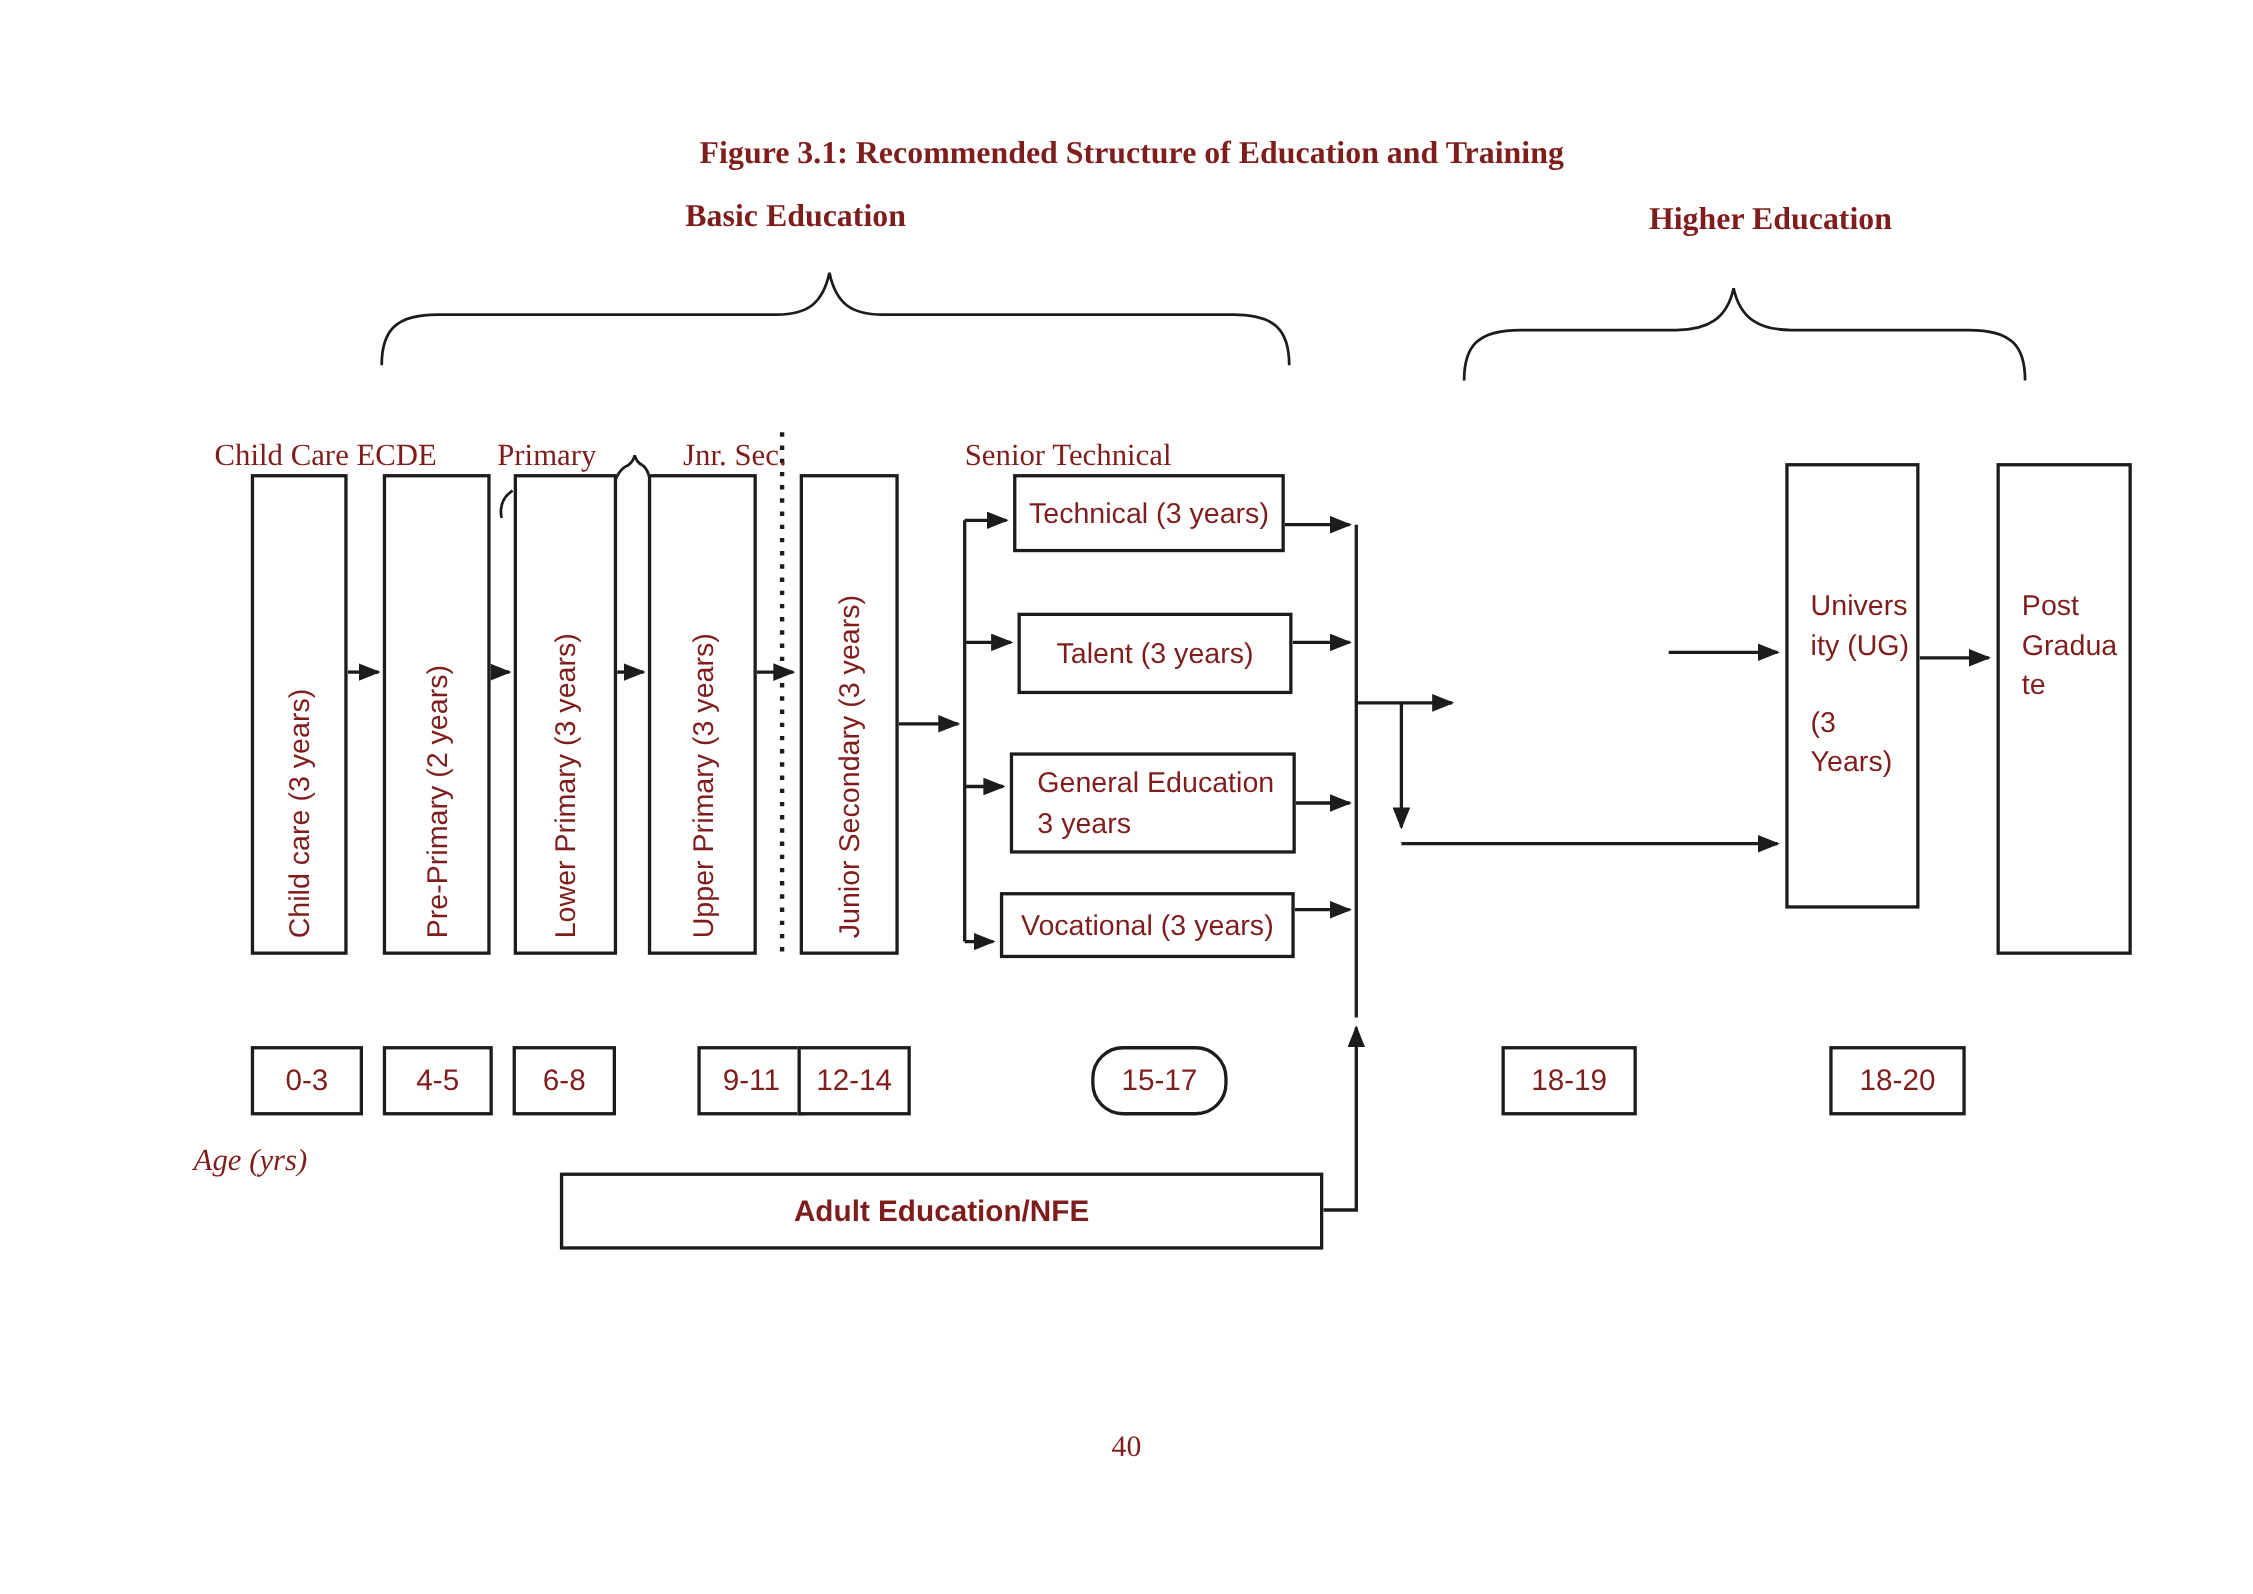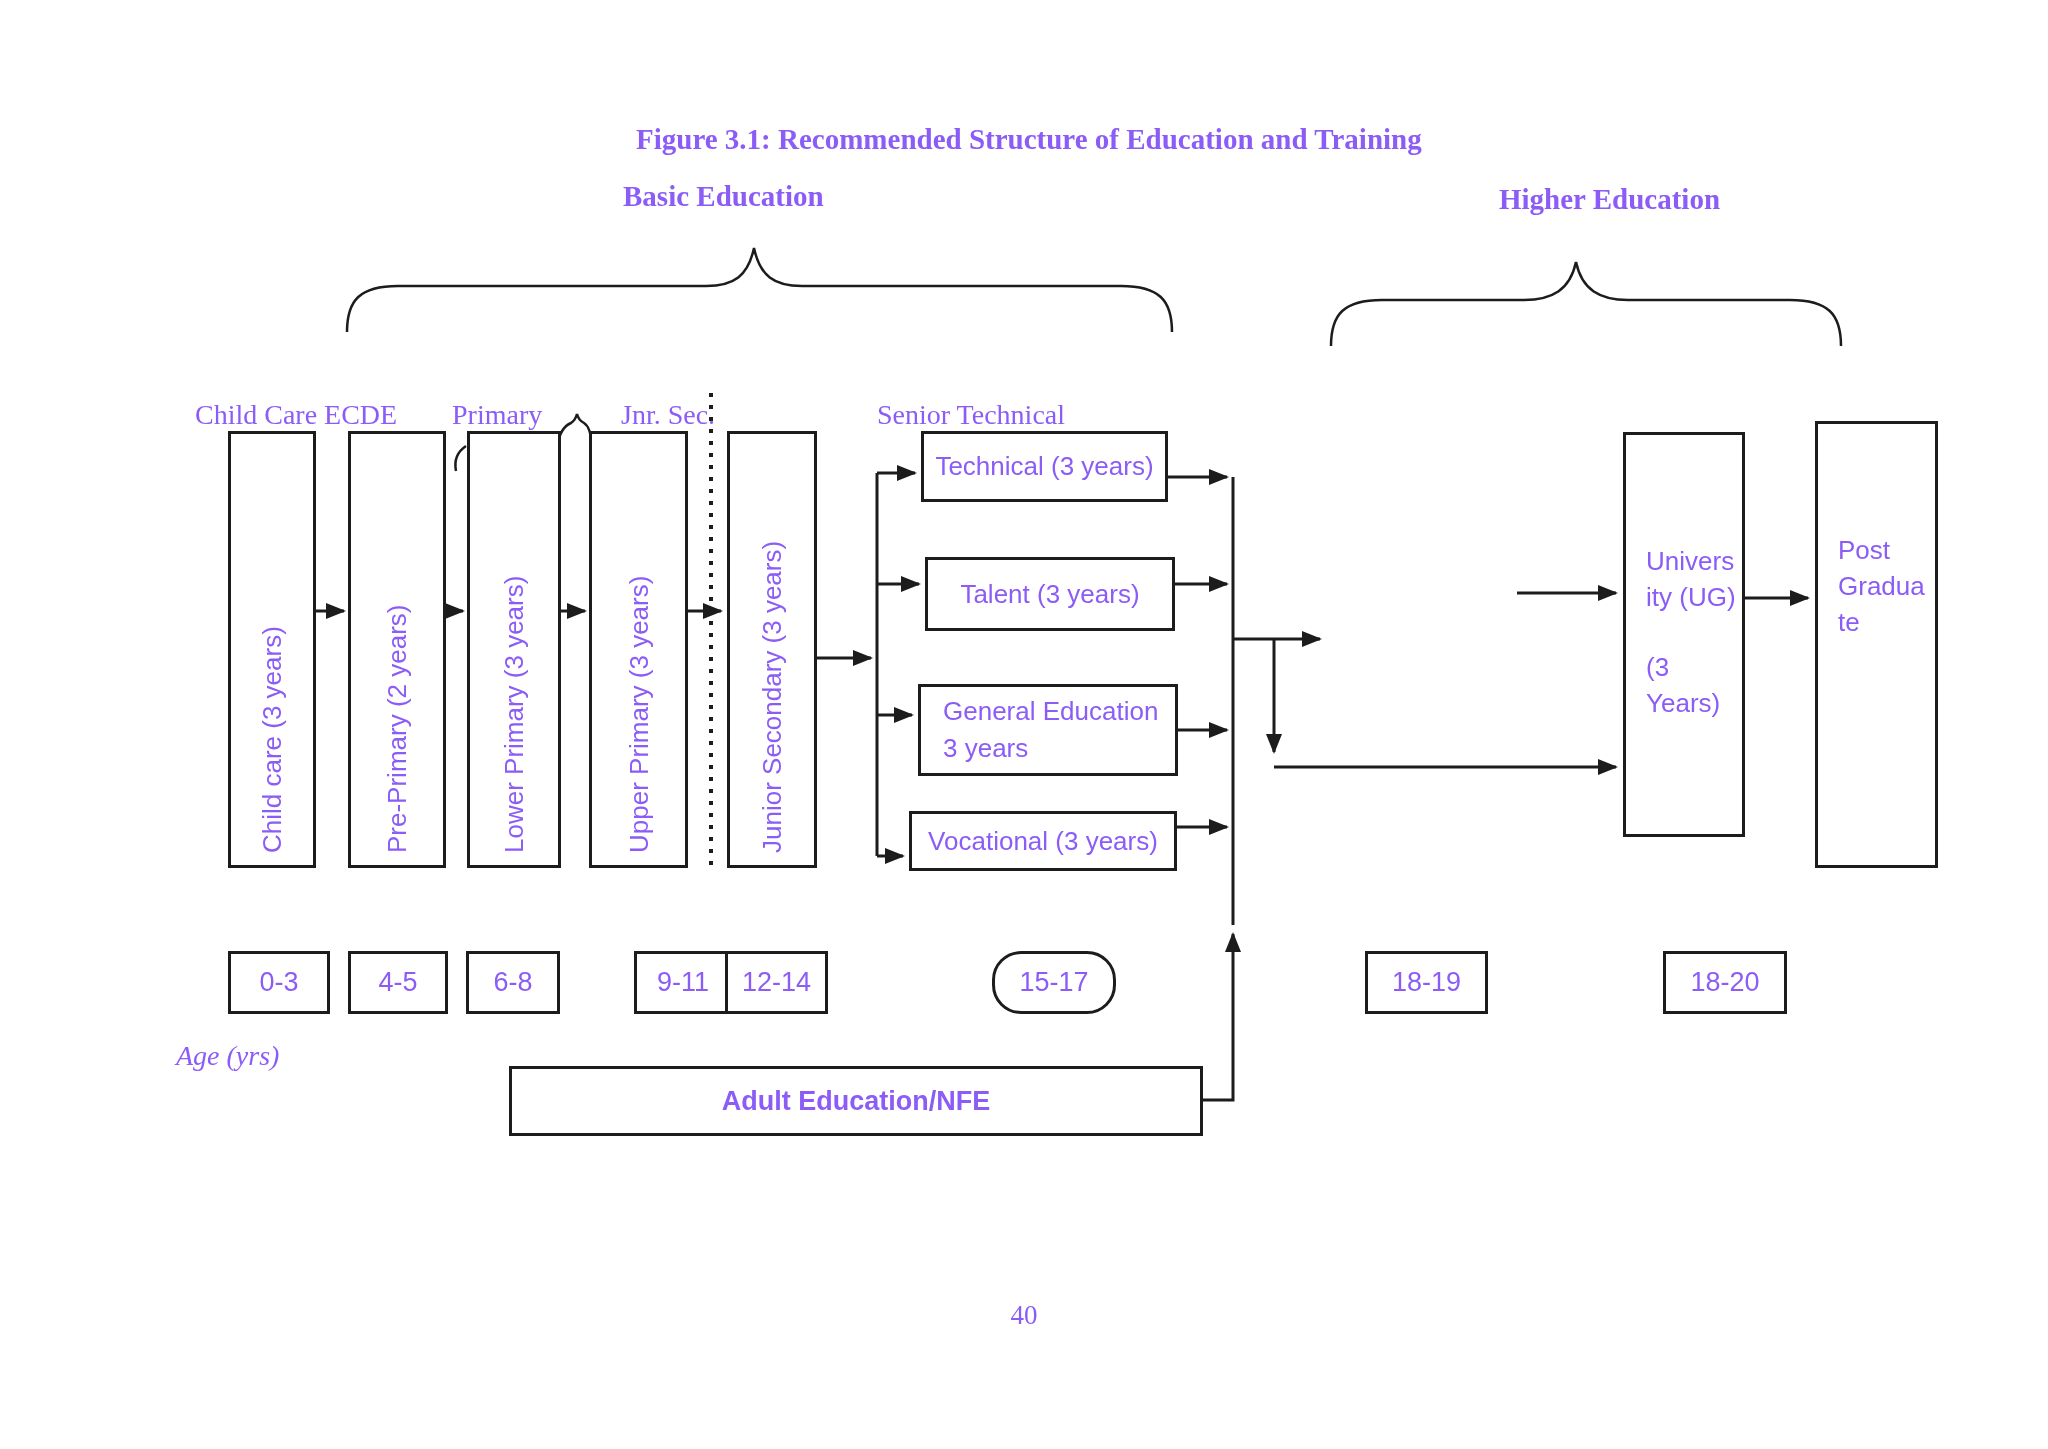--- a/index.html
+++ b/index.html
@@ -1,18 +1,18 @@
 <!DOCTYPE html>
 <html><head>
 <meta charset="utf-8">
 <style>
   html,body{margin:0;padding:0;background:#ffffff;}
   .canvas{
     position:relative;width:2048px;height:1449px;background:#ffffff;
-    font-family:"Liberation Sans",sans-serif;color:#8b5cf6;overflow:hidden;
+    font-family:"Liberation Sans",sans-serif;color:#7f1d1d;overflow:hidden;
   }
   .abs{position:absolute;}
   .serif{font-family:"Liberation Serif",serif;}
   .title{font-size:29px;font-weight:bold;white-space:nowrap;}
   .section-label{font-size:29px;font-weight:bold;white-space:nowrap;}
   .col-header{font-size:28px;white-space:nowrap;}
   .box{position:absolute;border:3px solid #1c1c1c;background:#ffffff;box-sizing:border-box;}
   .vbox{}
   .vtext{
     position:absolute;bottom:12px;left:50%;margin-left:13px;
@@ -110,21 +110,21 @@
   </div>
   <div class="box track track-multi" style="left:918px;top:684px;width:260px;height:92px;">
     <span>General Education</span>
     <span>3 years</span>
   </div>
   <div class="box track" style="left:909px;top:811px;width:268px;height:60px;">
     <span>Vocational (3 years)</span>
   </div>
 
 
-  <div class="box bigcell" style="left:1623px;top:421px;width:122px;height:405px;padding:108px 0 0 20px;margin-top:11px;">
+  <div class="box bigcell" style="left:1623px;top:421px;width:122px;height:405px;padding:108px 0 0 20px;">
     <div>Univers</div>
     <div>ity (UG)</div>
     <div style="margin-top:34px;">(3</div>
     <div>Years)</div>
   </div>
 
   <div class="box bigcell" style="left:1815px;top:421px;width:123px;height:447px;padding:108px 0 0 20px;">
     <div>Post</div>
     <div>Gradua</div>
     <div>te</div>

